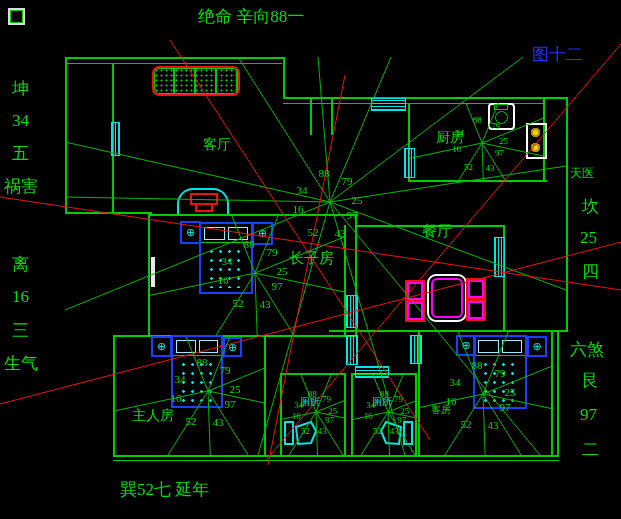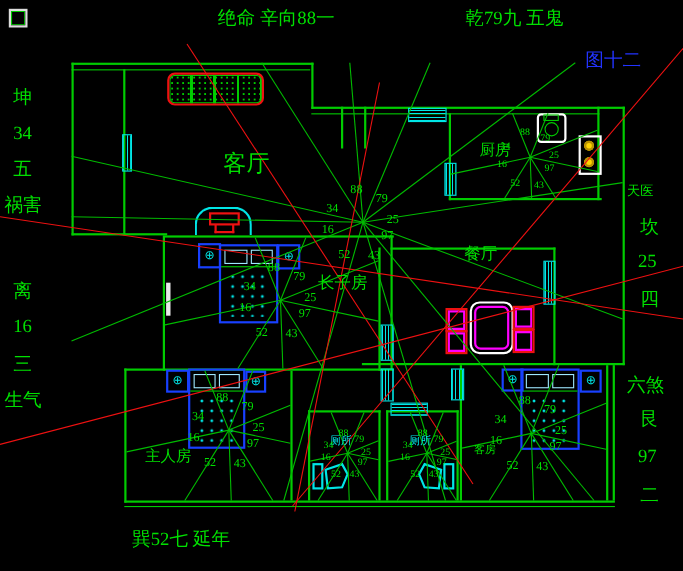--- a/index.html
+++ b/index.html
@@ -109,21 +109,20 @@
       <line x1="388" y1="412" x2="415" y2="417.7390271650906" stroke="#00bb00" stroke-width="1"></line>
       <line x1="388" y1="412" x2="414.86938213210107" y2="455" stroke="#00bb00" stroke-width="1"></line>
       <line x1="388" y1="412" x2="389.50159308814517" y2="455" stroke="#00bb00" stroke-width="1"></line>
       <line x1="388" y1="412" x2="361.13061786789893" y2="455" stroke="#00bb00" stroke-width="1"></line>
       <line x1="388" y1="412" x2="353" y2="419.43947965845075" stroke="#00bb00" stroke-width="1"></line>
     </svg>
 
   <div class="marker" style="left:8px;top:8px;width:13px;height:13px;"></div>
 
   <div class="txt" style="left:198px;top:8px;font-size:17px;">绝命 辛向88一</div>
-  <div class="txt" style="left:423px;top:8px;font-size:17px;">乾79九 五鬼</div>
   <div class="txt blue" style="left:532px;top:46px;font-size:17px;">图十二</div>
   <div class="txt" style="left:120px;top:481px;font-size:17px;">巽52七 延年</div>
 
   <div class="txt" style="left:12px;top:80px;font-size:17px;">坤</div>
   <div class="txt" style="left:12px;top:112px;font-size:17px;">34</div>
   <div class="txt" style="left:12px;top:145px;font-size:17px;">五</div>
   <div class="txt" style="left:4px;top:178px;font-size:17px;">祸害</div>
   <div class="txt" style="left:12px;top:256px;font-size:17px;">离</div>
   <div class="txt" style="left:12px;top:288px;font-size:17px;">16</div>
   <div class="txt" style="left:12px;top:322px;font-size:17px;">三</div>
@@ -131,21 +130,21 @@
 
   <div class="txt" style="left:570px;top:167px;font-size:12px;">天医</div>
   <div class="txt" style="left:582px;top:198px;font-size:17px;">坎</div>
   <div class="txt" style="left:580px;top:229px;font-size:17px;">25</div>
   <div class="txt" style="left:582px;top:263px;font-size:17px;">四</div>
   <div class="txt" style="left:570px;top:341px;font-size:17px;">六煞</div>
   <div class="txt" style="left:582px;top:372px;font-size:17px;">艮</div>
   <div class="txt" style="left:580px;top:406px;font-size:17px;">97</div>
   <div class="txt" style="left:582px;top:441px;font-size:17px;">二</div>
 
-  <div class="txt" style="left:203px;top:138px;font-size:21px;">客厅</div>
+  <div class="txt" style="left:203px;top:138px;font-size:14px;">客厅</div>
   <div class="txt" style="left:436px;top:131px;font-size:14px;">厨房</div>
   <div class="txt" style="left:422px;top:224px;font-size:15px;">餐厅</div>
   <div class="txt" style="left:289px;top:251px;font-size:15px;">长子房</div>
   <div class="txt" style="left:132px;top:409px;font-size:14px;">主人房</div>
   <div class="txt" style="left:431px;top:405px;font-size:10px;">客房</div>
   <div class="txt cy" style="left:300px;top:397px;font-size:10px;">厕所</div>
   <div class="txt cy" style="left:372px;top:397px;font-size:10px;">厕所</div>
 
   <div class="furn sofa" style="left:152px;top:66px;width:84px;height:26px;"></div>
 

